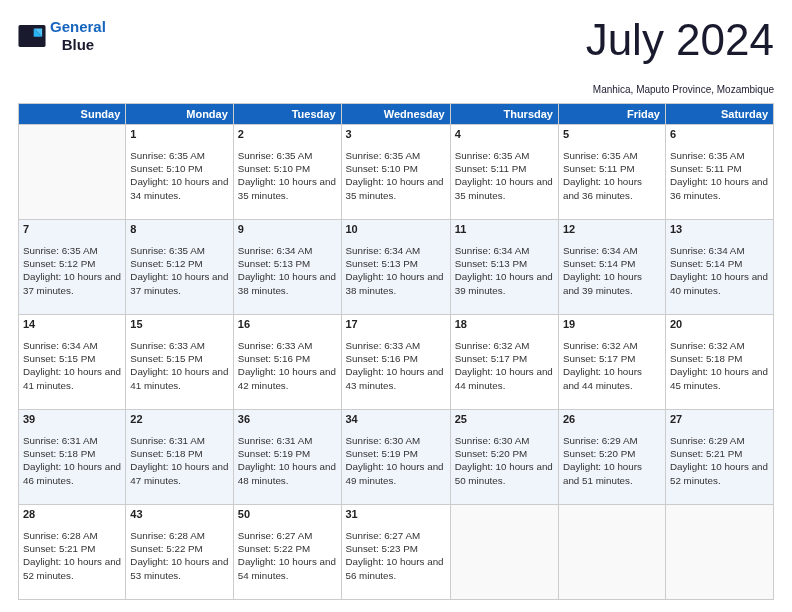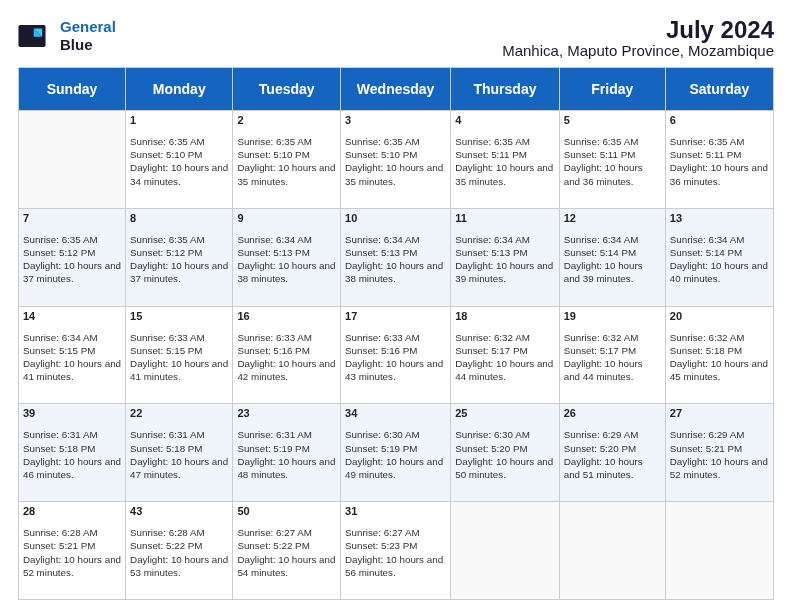--- a/index.html
+++ b/index.html
@@ -19,61 +19,63 @@
     }
     .header {
       display: flex;
       justify-content: space-between;
       align-items: flex-start;
       margin-bottom: 8px;
     }
     .logo {
       display: flex;
       align-items: center;
-      gap: 14px;
+      gap: 4px;
+      text-align: center;
     }
     .logo-text {
       font-size: 15px;
       font-weight: bold;
       color: #1a1a2e;
       line-height: 1.2;
     }
     .logo-text span {
       color: #1565c0;
     }
     .logo-icon {
       width: 28px;
       height: 22px;
     }
     .title-block {
       text-align: right;
     }
     .month-title {
-      font-size: 24px;
-      font-weight: bold;
+      font-size: 44px;
+      font-weight: normal;
       color: #1a1a2e;
       line-height: 1;
     }
     .subtitle {
-      font-size: 15px;
+      font-size: 10px;
       color: #1a1a2e;
       font-weight: normal;
+      margin-top: 22px;
     }
     .calendar {
       width: 100%;
       border-collapse: collapse;
       flex: 1;
     }
     .calendar th {
       background-color: #1565c0;
       color: #fff;
-      font-size: 14px;
+      font-size: 11px;
       font-weight: bold;
-      text-align: center;
-      padding: 13px 5px;
+      text-align: right;
+      padding: 4px 5px;
       border: 1px solid #ccc;
     }
     .calendar td {
       vertical-align: top;
       border: 1px solid #ccc;
       padding: 3px 4px;
       font-size: 10.2px;
       color: #222;
       width: 113px;
       height: 88px;
@@ -224,21 +226,21 @@
         <tr class="row-shaded">
           <td>
             <span class="day-num">39</span>
             <div class="day-info">Sunrise: 6:31 AM<br>Sunset: 5:18 PM<br>Daylight: 10 hours and 46 minutes.</div>
           </td>
           <td>
             <span class="day-num">22</span>
             <div class="day-info">Sunrise: 6:31 AM<br>Sunset: 5:18 PM<br>Daylight: 10 hours and 47 minutes.</div>
           </td>
           <td>
-            <span class="day-num">23</span>
+            <span class="day-num">36</span>
             <div class="day-info">Sunrise: 6:31 AM<br>Sunset: 5:19 PM<br>Daylight: 10 hours and 48 minutes.</div>
           </td>
           <td>
             <span class="day-num">34</span>
             <div class="day-info">Sunrise: 6:30 AM<br>Sunset: 5:19 PM<br>Daylight: 10 hours and 49 minutes.</div>
           </td>
           <td>
             <span class="day-num">25</span>
             <div class="day-info">Sunrise: 6:30 AM<br>Sunset: 5:20 PM<br>Daylight: 10 hours and 50 minutes.</div>
           </td>

